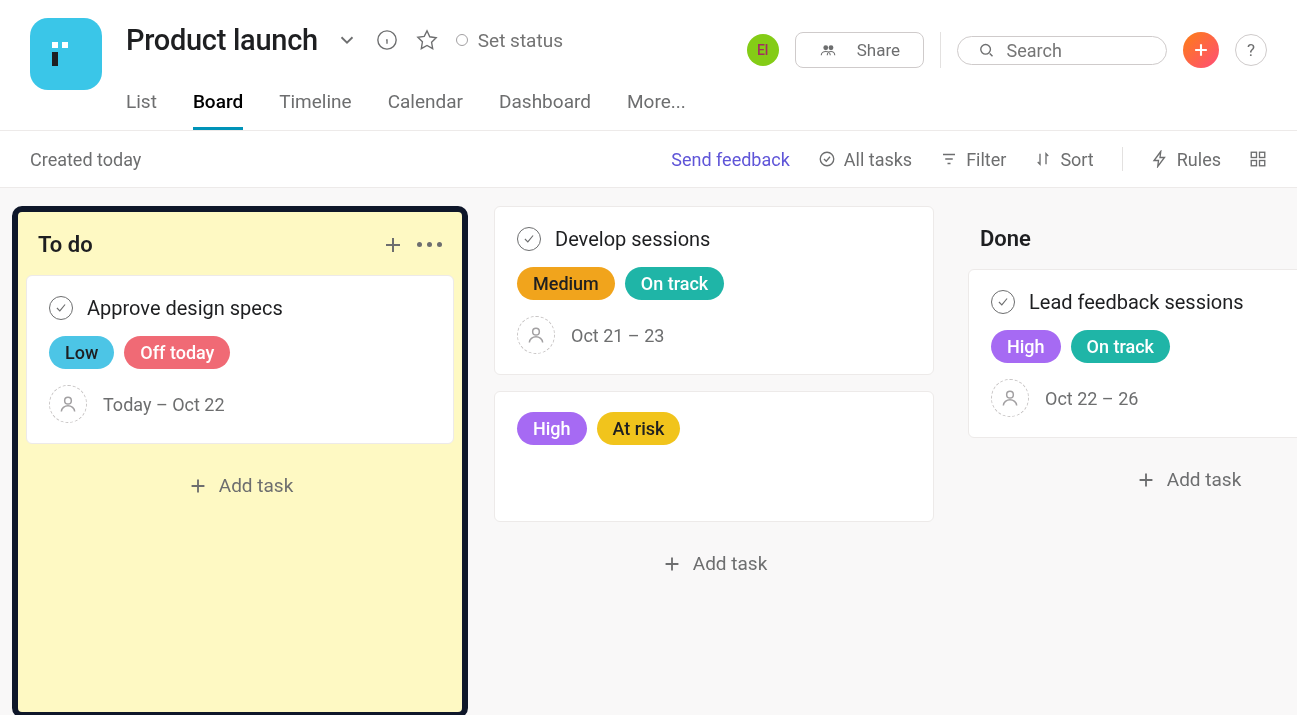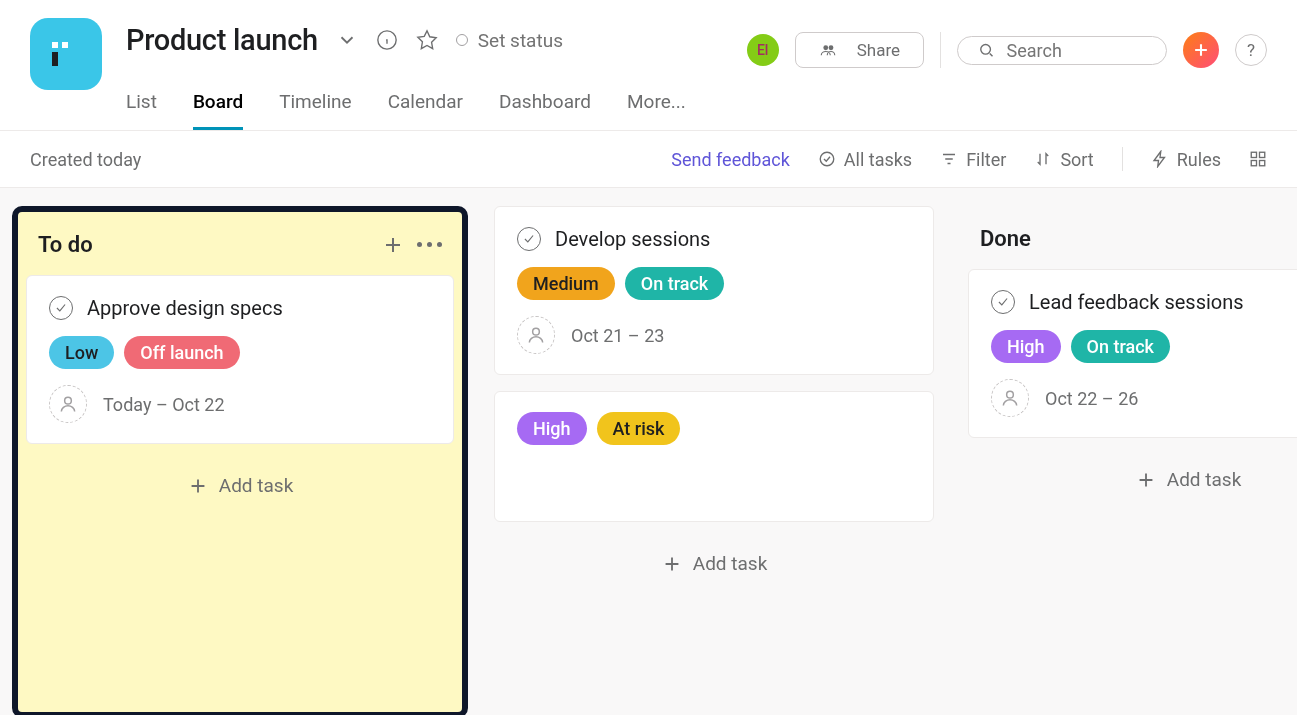--- a/index.html
+++ b/index.html
@@ -183,21 +183,21 @@
       <div class="card-title-row">
         <div class="check">
             <svg viewBox="0 0 24 24" fill="none" stroke-width="2">
               <path d="m5 12 5 5 9-11"></path>
             </svg>
           </div>
         <div class="card-title">Approve design specs</div>
       </div>
       <div class="tags">
           <span class="tag" style="background:#4cc5e6;color:#1e1f21">Low</span>
-          <span class="tag" style="background:#f06a75;color:#fff">Off launch</span>
+          <span class="tag" style="background:#f06a75;color:#fff">Off today</span>
         </div>
       <div class="meta">
         <div class="assignee">
             <svg viewBox="0 0 24 24" fill="none" stroke-width="1.8">
               <circle cx="12" cy="8" r="4"></circle>
               <path d="M4 21c0-4 4-7 8-7s8 3 8 7"></path>
             </svg>
           </div>
         <span class="date">Today – Oct 22</span>
       </div>

